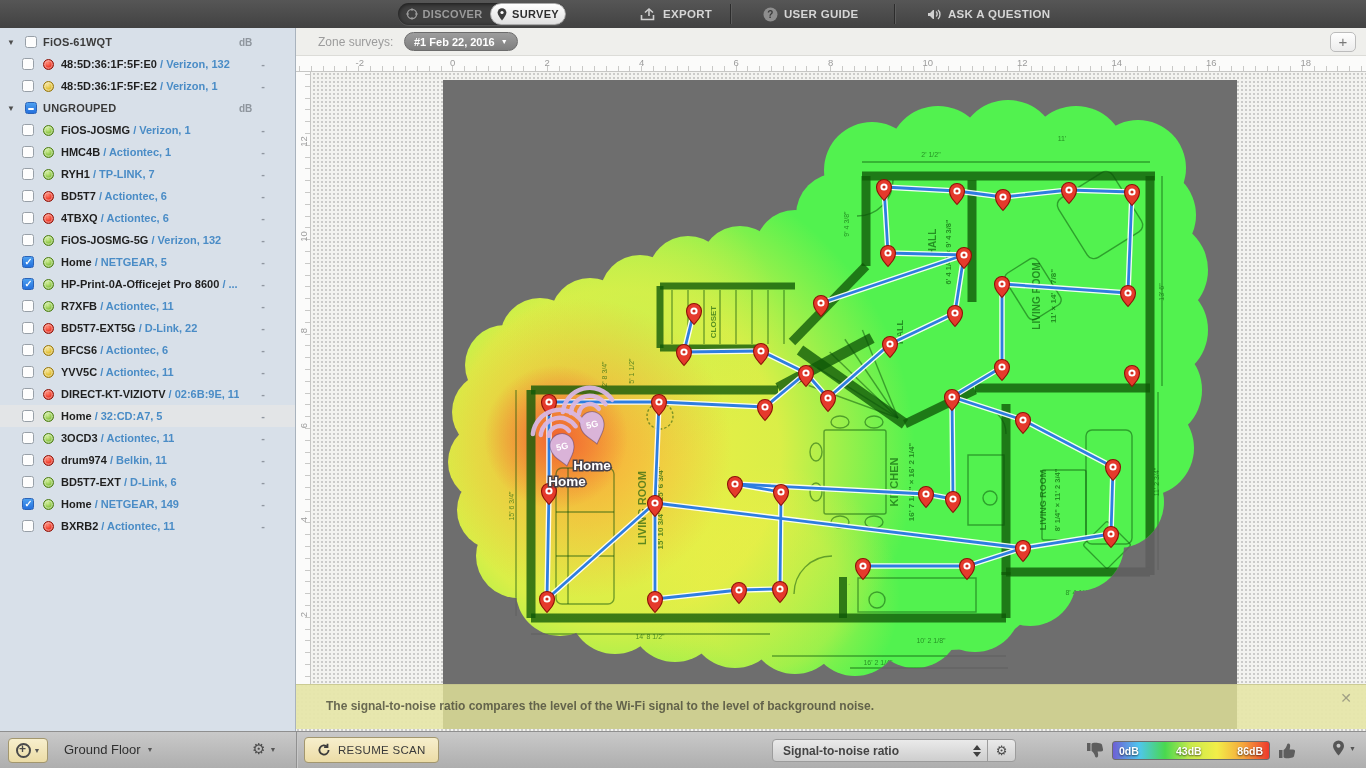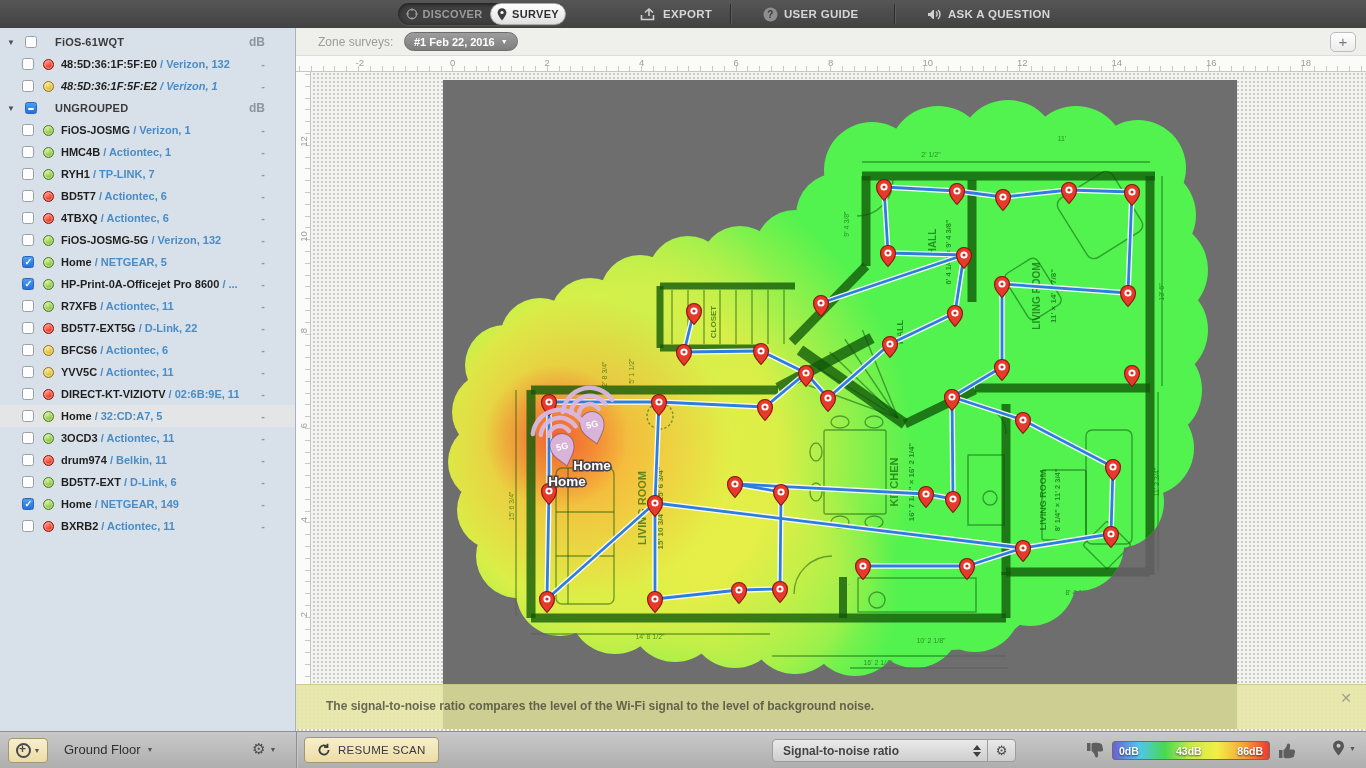--- a/index.html
+++ b/index.html
@@ -32,22 +32,22 @@
   .cb.on:after { content:"✓"; position:absolute; left:1.5px; top:-1.5px; color:#fff; font-size:9.5px; font-weight:bold; }
   .cb.mix { background:linear-gradient(#4da0f0,#2470dd); border-color:#2a63b8; }
   .cb.mix:after { content:""; position:absolute; left:2px; top:4.5px; width:6px; height:2px; background:#fff; border-radius:1px; }
   .sicon { width:11px; height:11px; border-radius:50%; margin-left:9px; flex:none; }
   .sicon.red    { background:radial-gradient(circle at 40% 32%, #ff8a76, #ee3726 55%, #b40f04); border:1px solid #8e1206; box-shadow:inset 0 0 0 1.5px rgba(255,255,255,.4); }
   .sicon.green  { background:radial-gradient(circle at 40% 32%, #d2ef9a, #8ac råd440 55%, #4f8a14); border:1px solid #4d7d12; box-shadow:inset 0 0 0 1.5px rgba(255,255,255,.45); }
   .sicon.yellow { background:radial-gradient(circle at 40% 32%, #f6e49a, #e0bd2c 55%, #a8820c); border:1px solid #97760a; box-shadow:inset 0 0 0 1.5px rgba(255,255,255,.45); }
   .sname { margin-left:7px; font-weight:bold; color:#1f1f1f; white-space:nowrap; overflow:hidden; }
   .smeta { color:#4a8cc6; font-weight:bold; white-space:nowrap; }
   .sval { margin-left:auto; color:#9097a0; font-weight:bold; width:26px; text-align:right; flex:none; }
-  .gname { margin-left:18px; font-weight:bold; color:#3b3b3b; letter-spacing:.2px; }
-  .gunit { margin-left:auto; color:#8e959d; font-weight:bold; font-size:12px; width:26px; text-align:right; flex:none; }
+  .gname { margin-left:6px; font-weight:bold; color:#3b3b3b; letter-spacing:.2px; }
+  .gunit { margin-left:auto; color:#8e959d; font-weight:bold; font-size:10px; width:26px; flex:none; }
 
   
   .zonebar { position:absolute; left:296px; top:28px; width:1070px; height:28px;
     background:#efefec; border-bottom:1px solid #dcdcd8; }
   .zlabel { position:absolute; left:22px; top:7px; color:#9c9c9c; font-size:12px; }
   .zpill { position:absolute; left:108px; top:4px; height:19px; padding:0 9px; border-radius:10px;
     background:linear-gradient(#9d9d9d,#7e7e7e); border:1px solid #6c6c6c; color:#fff; font-weight:bold;
     font-size:11px; display:flex; align-items:center; gap:6px; }
   .zpill .dn { font-size:7px; }
   .zplus { position:absolute; right:10px; top:4px; width:26px; height:20px; border-radius:5px;
@@ -163,21 +163,21 @@
     <span class="cb "></span>
     <span class="gname">FiOS-61WQT</span>
     <span class="gunit">dB</span>
       </div>
       <div class="srow" style="padding-left: 16px;">
         <span class="cb "></span>
       <span class="sicon red"></span>
       <span class="sname">48:5D:36:1F:5F:E0 <span class="smeta">/ Verizon, 132</span></span>
       <span class="sval">-</span>
       </div>
-      <div class="srow" style="padding-left: 16px; font-style: italic;">
+      <div class="srow" style="padding-left: 16px;">
         <span class="cb "></span>
       <span class="sicon yellow"></span>
       <span class="sname">48:5D:36:1F:5F:E2 <span class="smeta">/ Verizon, 1</span></span>
       <span class="sval">-</span>
       </div>
       <div class="srow">
         <span class="tri">▼</span>
     <span class="cb mix"></span>
     <span class="gname">UNGROUPED</span>
     <span class="gunit">dB</span>

